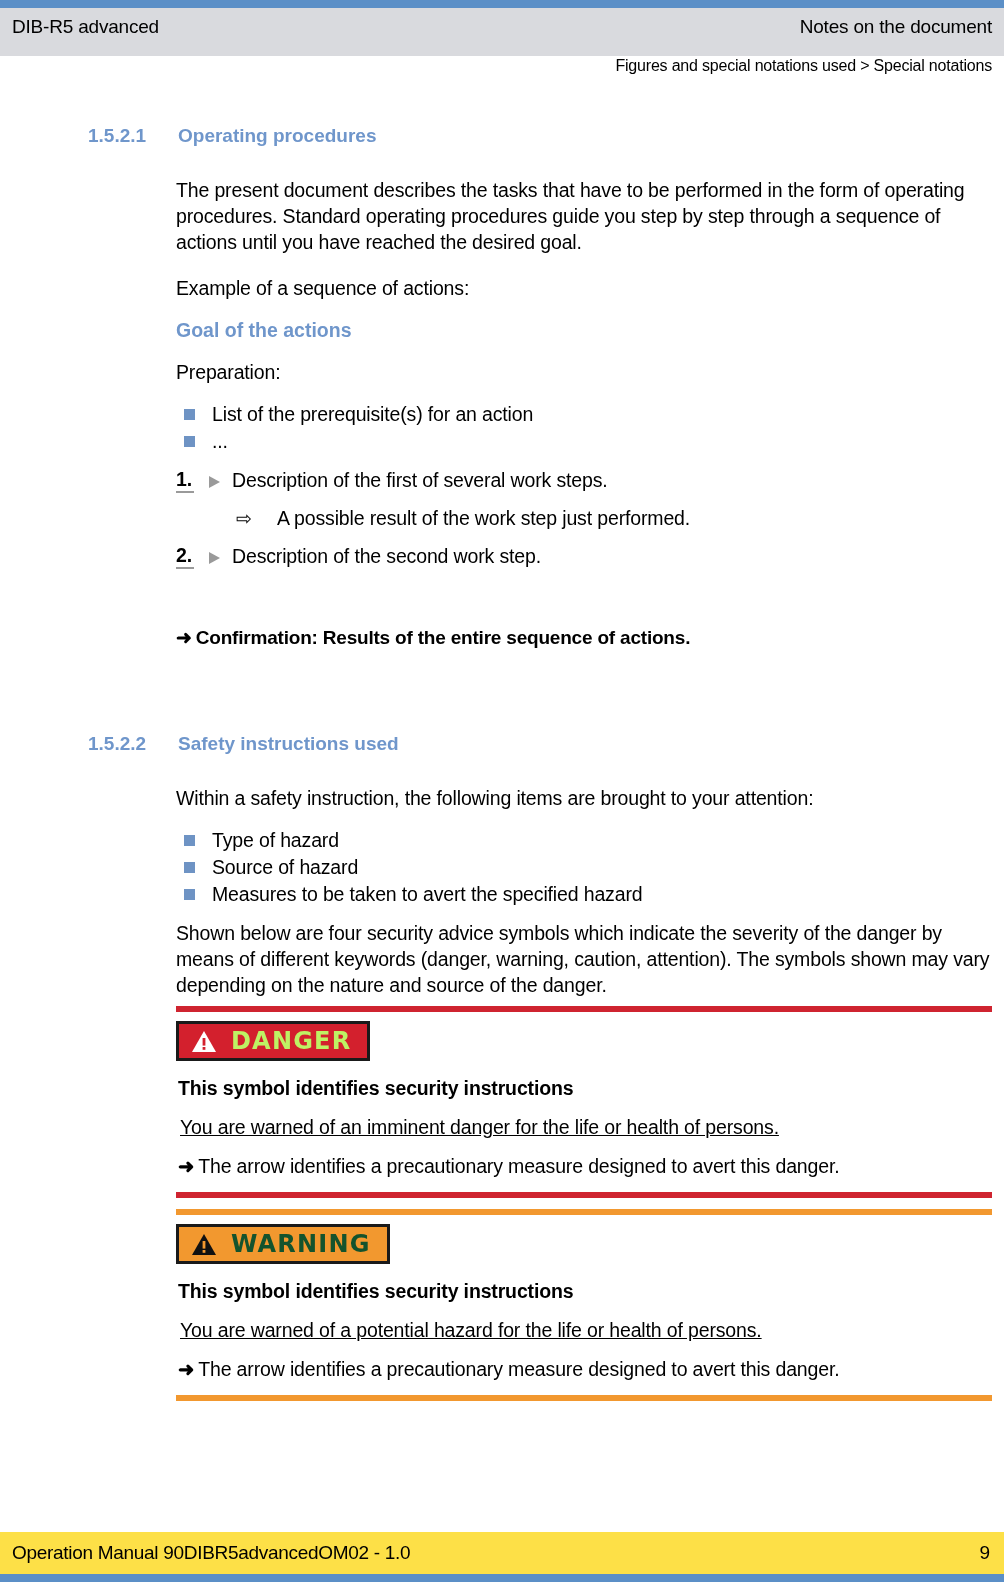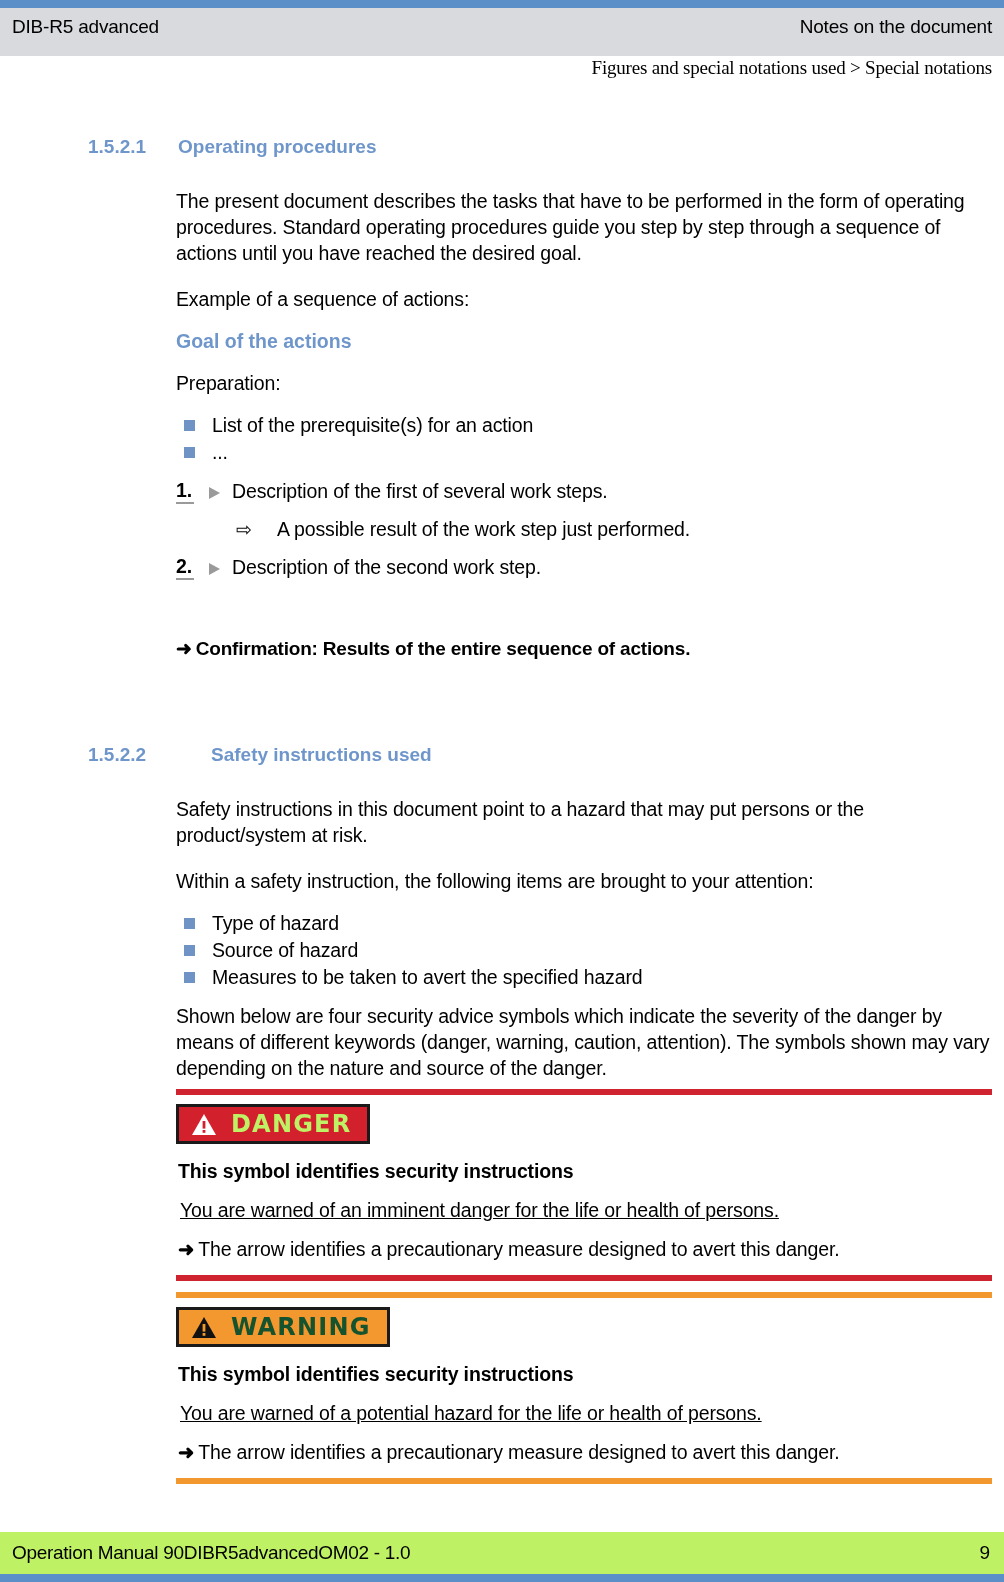--- a/index.html
+++ b/index.html
@@ -44,30 +44,29 @@
     right: 12px;
     top: 8px;
     font-size: 19px;
     letter-spacing: -0.2px;
     white-space: nowrap;
   }
   .breadcrumb {
     position: absolute;
     top: 57px;
     right: 12px;
-    font-size: 19px;
+    font-size: 16px;
     letter-spacing: -0.2px;
     white-space: nowrap;
-    font-family: Liberation Serif, serif;
   }
 
   
   .content {
     position: absolute;
-    top: 136px;
+    top: 125px;
     left: 0;
     width: 1004px;
   }
 
   .sec-head {
     display: flex;
     align-items: baseline;
     color: #6f96cb;
     font-weight: bold;
     font-size: 19px;
@@ -246,21 +245,21 @@
     padding-right: 4px;
   }
 
   
   .footer-band {
     position: absolute;
     bottom: 8px;
     left: 0;
     width: 1004px;
     height: 42px;
-    background: #bef264;
+    background: #fde047;
   }
   .footer-band .ft-left {
     position: absolute;
     left: 12px;
     top: 10px;
     font-size: 19px;
     letter-spacing: -0.3px;
     white-space: nowrap;
   }
   .footer-band .ft-right {
@@ -332,27 +331,26 @@
       <span class="step-num">2.</span>
       <span class="step-arrow"></span>
       <span>Description of the second work step.</span>
     </div>
 
     <p class="confirm" style="margin-top:54px;">
       <span class="arr">➜</span><span>Confirmation: Results of the entire sequence of actions.</span>
     </p>
   </div>
 
-  <div class="sec-head" style="margin-top:82px;gap:33px;">
+  <div class="sec-head" style="margin-top:82px;">
     <span class="num">1.5.2.2</span>
     <span class="title">Safety instructions used</span>
   </div>
 
   <div class="body-col" style="margin-top:30px;">
-    <p class="para">Safety instructions in this document point to a hazard that may put persons or the product/system at risk.</p>
     <p class="para tight">Within a safety instruction, the following items are brought to your attention:</p>
 
     <ul class="sq-list">
       <li>
         <span class="sq"></span>
         <span>Type of hazard</span>
       </li>
       <li>
         <span class="sq"></span>
         <span>Source of hazard</span>

